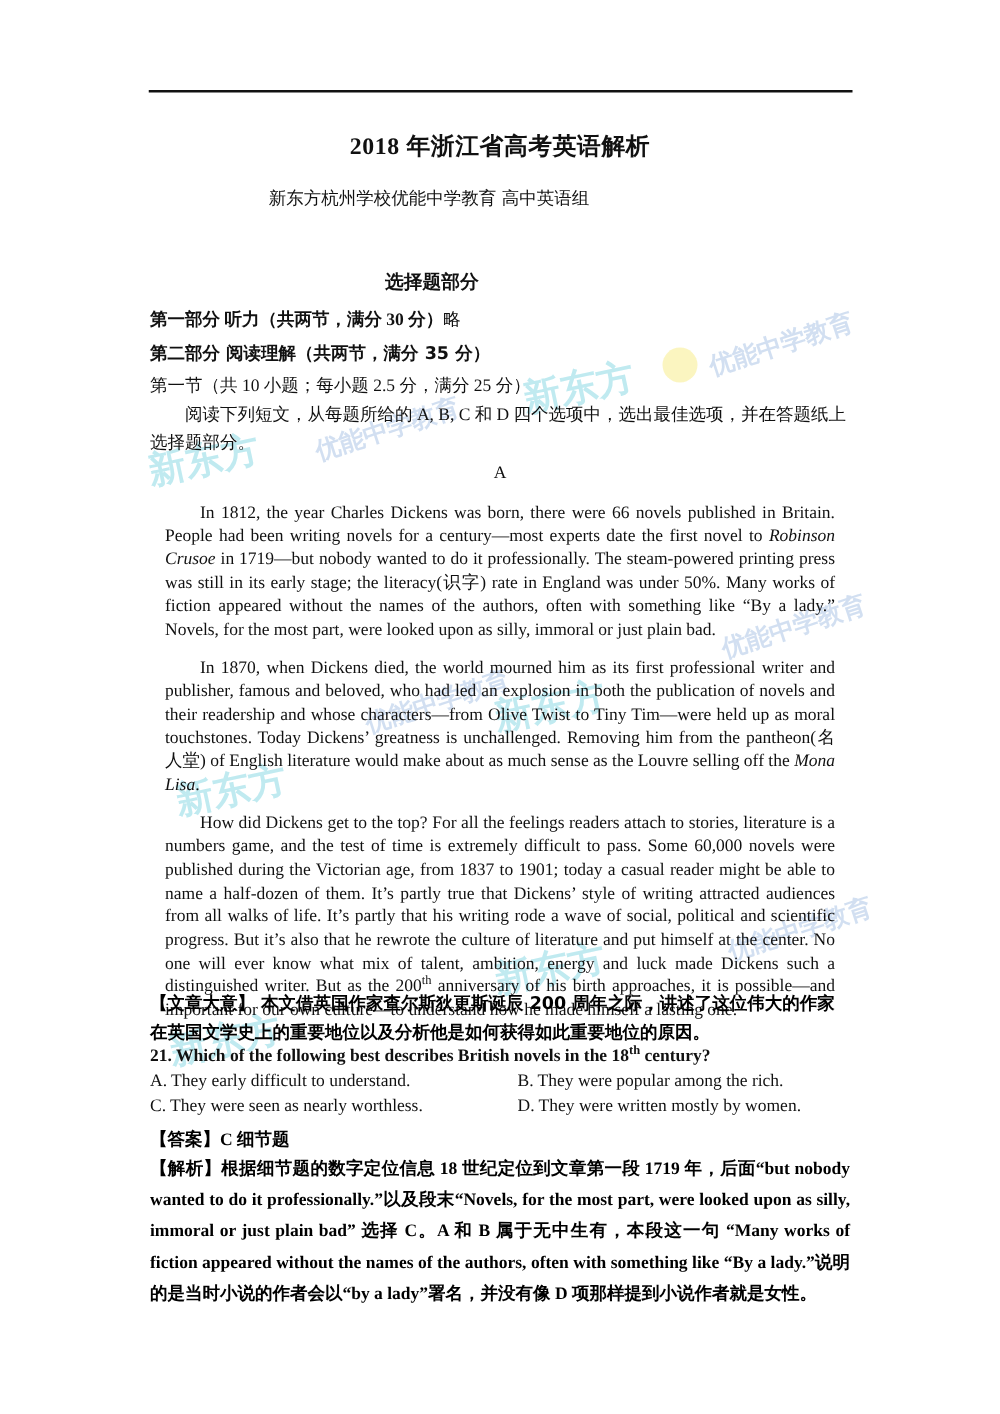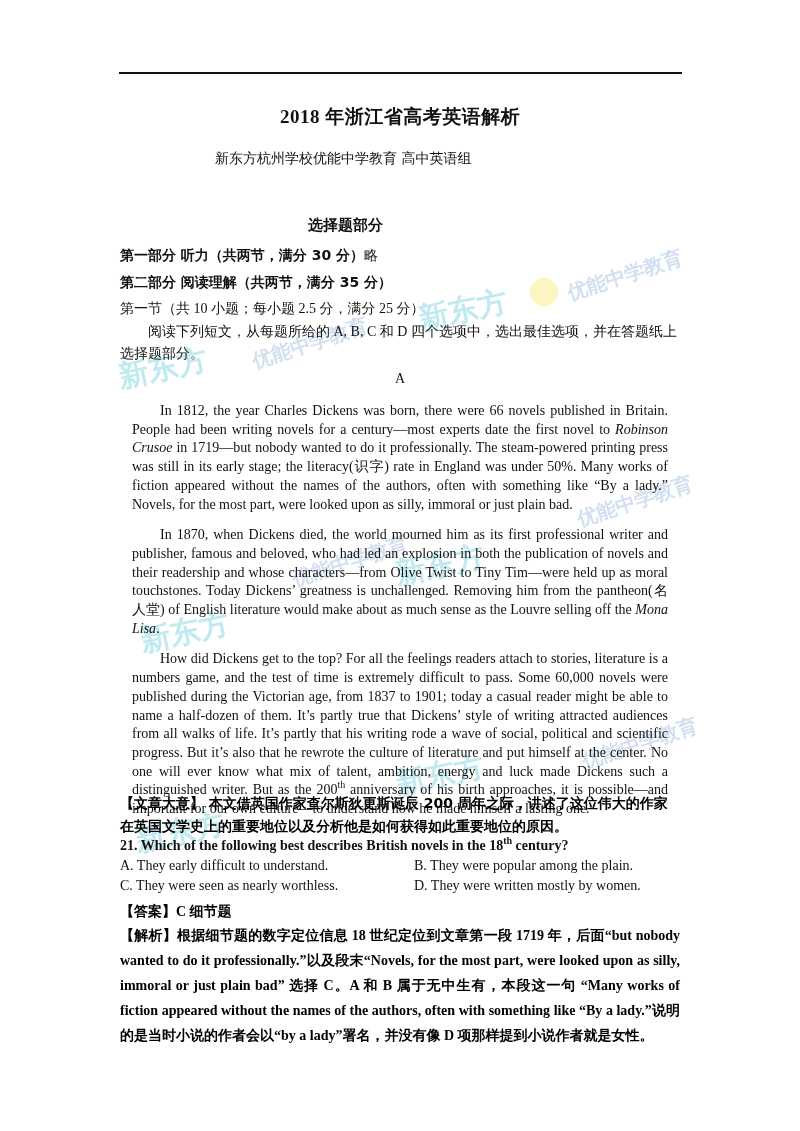--- a/index.html
+++ b/index.html
@@ -50,21 +50,21 @@
 <div class="wm wm-yn" style="left:580px;top:730px;">优能中学教育</div>
 <div class="wm wm-xdf" style="left:395px;top:755px;">新东方</div>
 <div class="wm wm-xdf" style="left:135px;top:812px;">新东方</div>
 
 <div class="top-rule"></div>
 <div class="title">2018 年浙江省高考英语解析</div>
 <div class="subtitle">新东方杭州学校优能中学教育 高中英语组</div>
 
 <div class="section-head">选择题部分</div>
 
-<div class="part" style="top:247px;">
+<div class="part" style="top:247px;font-family:Liberation Serif, serif;">
   <span>第一部分 听力（共两节，满分 30 分）</span><span class="tail">略</span>
 </div>
 <div class="part" style="top:274px;">
   <span>第二部分 阅读理解（共两节，满分 35 分）</span>
 </div>
 <div class="line" style="top:300px;">第一节（共 10 小题；每小题 2.5 分，满分 25 分）</div>
 <div class="line" style="top:323px;left:148px;">阅读下列短文，从每题所给的 A, B, C 和 D 四个选项中，选出最佳选项，并在答题纸上</div>
 <div class="line" style="top:345px;">选择题部分。</div>
 
 <div class="center-A">A</div>
@@ -84,21 +84,21 @@
 <div class="summary red">
   <span>【文章大意】</span><span> 本文借英国作家查尔斯狄更斯诞辰 200 周年之际，讲述了这位伟大的作家在英国文学史上的重要地位以及分析他是如何获得如此重要地位的原因。</span>
 </div>
 
 <div class="question">
   <span>21. Which of the following best describes British novels in the 18</span><sup>th</sup><span> century?</span>
 </div>
 
 <div class="opts" style="top:858px;">
   <span>A. They early difficult to understand.</span>
-  <span class="r">B. They were popular among the plain.</span>
+  <span class="r">B. They were popular among the rich.</span>
 </div>
 <div class="opts" style="top:878px;">
   <span>C. They were seen as nearly worthless.</span>
   <span class="r">D. They were written mostly by women.</span>
 </div>
 
 <div class="answer red">
   <span>【答案】</span><span>C  细节题</span>
 </div>
 

